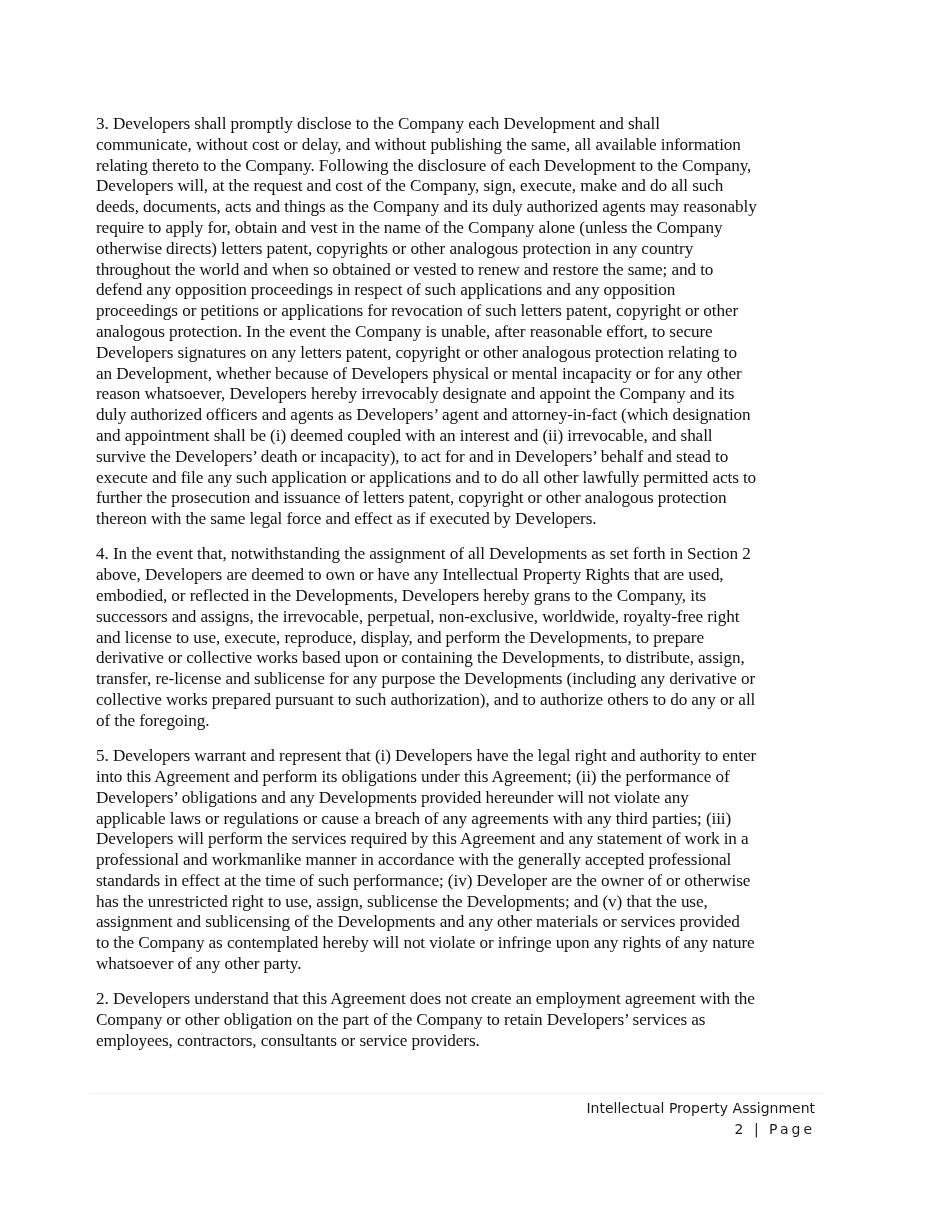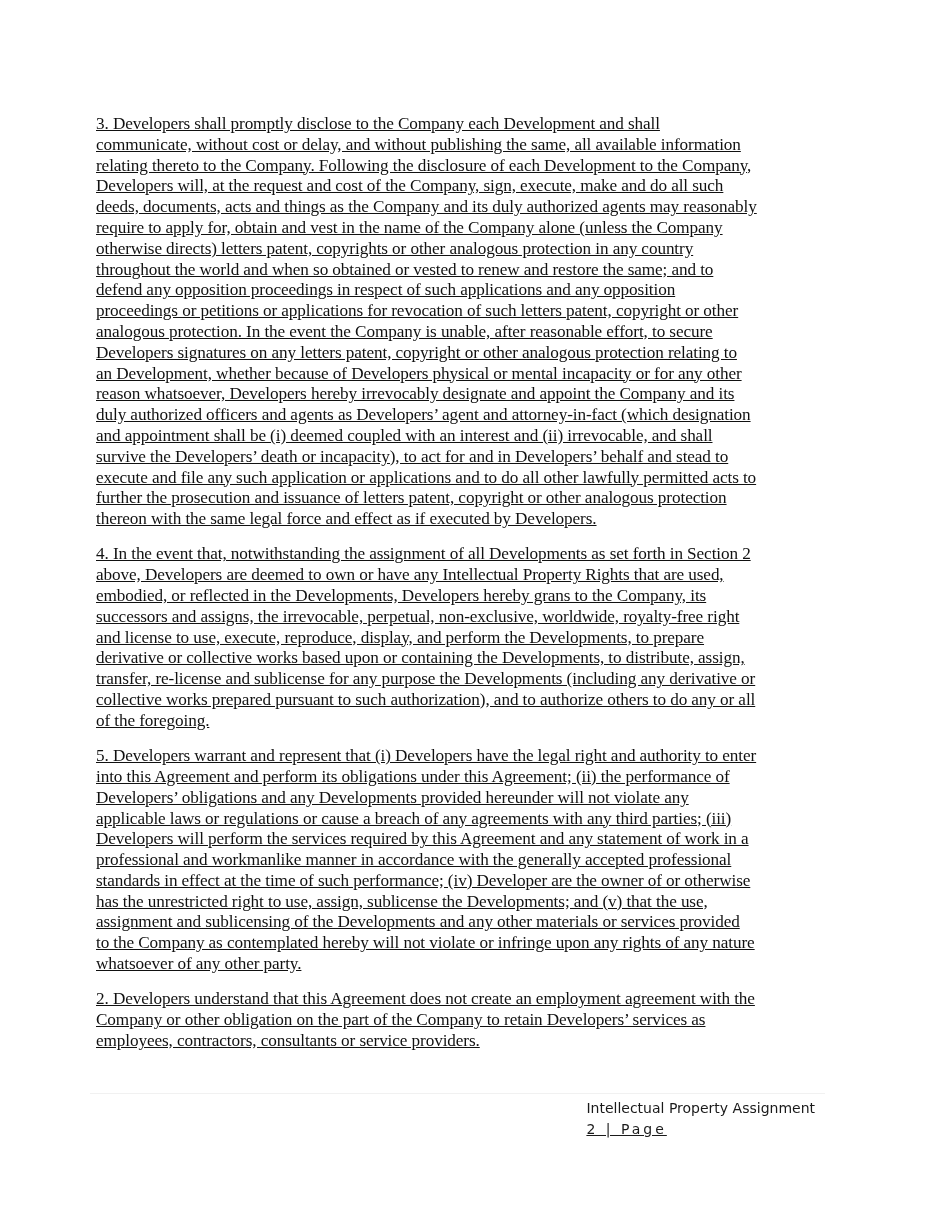--- a/index.html
+++ b/index.html
@@ -5,29 +5,29 @@
     html, body { margin: 0; padding: 0; background: #ffffff; }
     body { width: 937px; height: 1213px; position: relative; overflow: hidden; }
     .page {
       position: absolute; left: 0; top: 0; width: 937px; height: 1213px; background: #ffffff;
     }
     .body-text {
       position: absolute; left: 96px; top: 114px; width: 730px;
       font-family: "Liberation Serif", serif;
       font-size: 17.2px; line-height: 20.8px; color: #111;
     }
-    .para { margin: 0 0 14.5px 0; white-space: pre-line; letter-spacing: -0.1px; text-decoration: underline; }
+    .para { margin: 0 0 14.5px 0; white-space: pre-line; letter-spacing: -0.1px; }
     .footer-rule {
       position: absolute; left: 90px; top: 1093px; width: 735px; height: 1px; background: #f1f1f1;
     }
     .footer {
-      position: absolute; right: 122px; top: 1098px; 
+      position: absolute; right: 122px; top: 1098px; text-align: right;
       font-family: "DejaVu Sans", sans-serif; font-size: 14px; line-height: 21px; color: #1a1a1a;
     }
-    .pagenum { letter-spacing: 3px; text-decoration: underline; }
+    .pagenum { letter-spacing: 3px; }
   </style>
 </head>
 <body>
 
 <div class="page">
   <div class="body-text">
     <p class="para"> 3. Developers shall promptly disclose to the Company each Development and shall
 communicate, without cost or delay, and without publishing the same, all available information
 relating thereto to the Company. Following the disclosure of each Development to the Company,
 Developers will, at the request and cost of the Company, sign, execute, make and do all such

